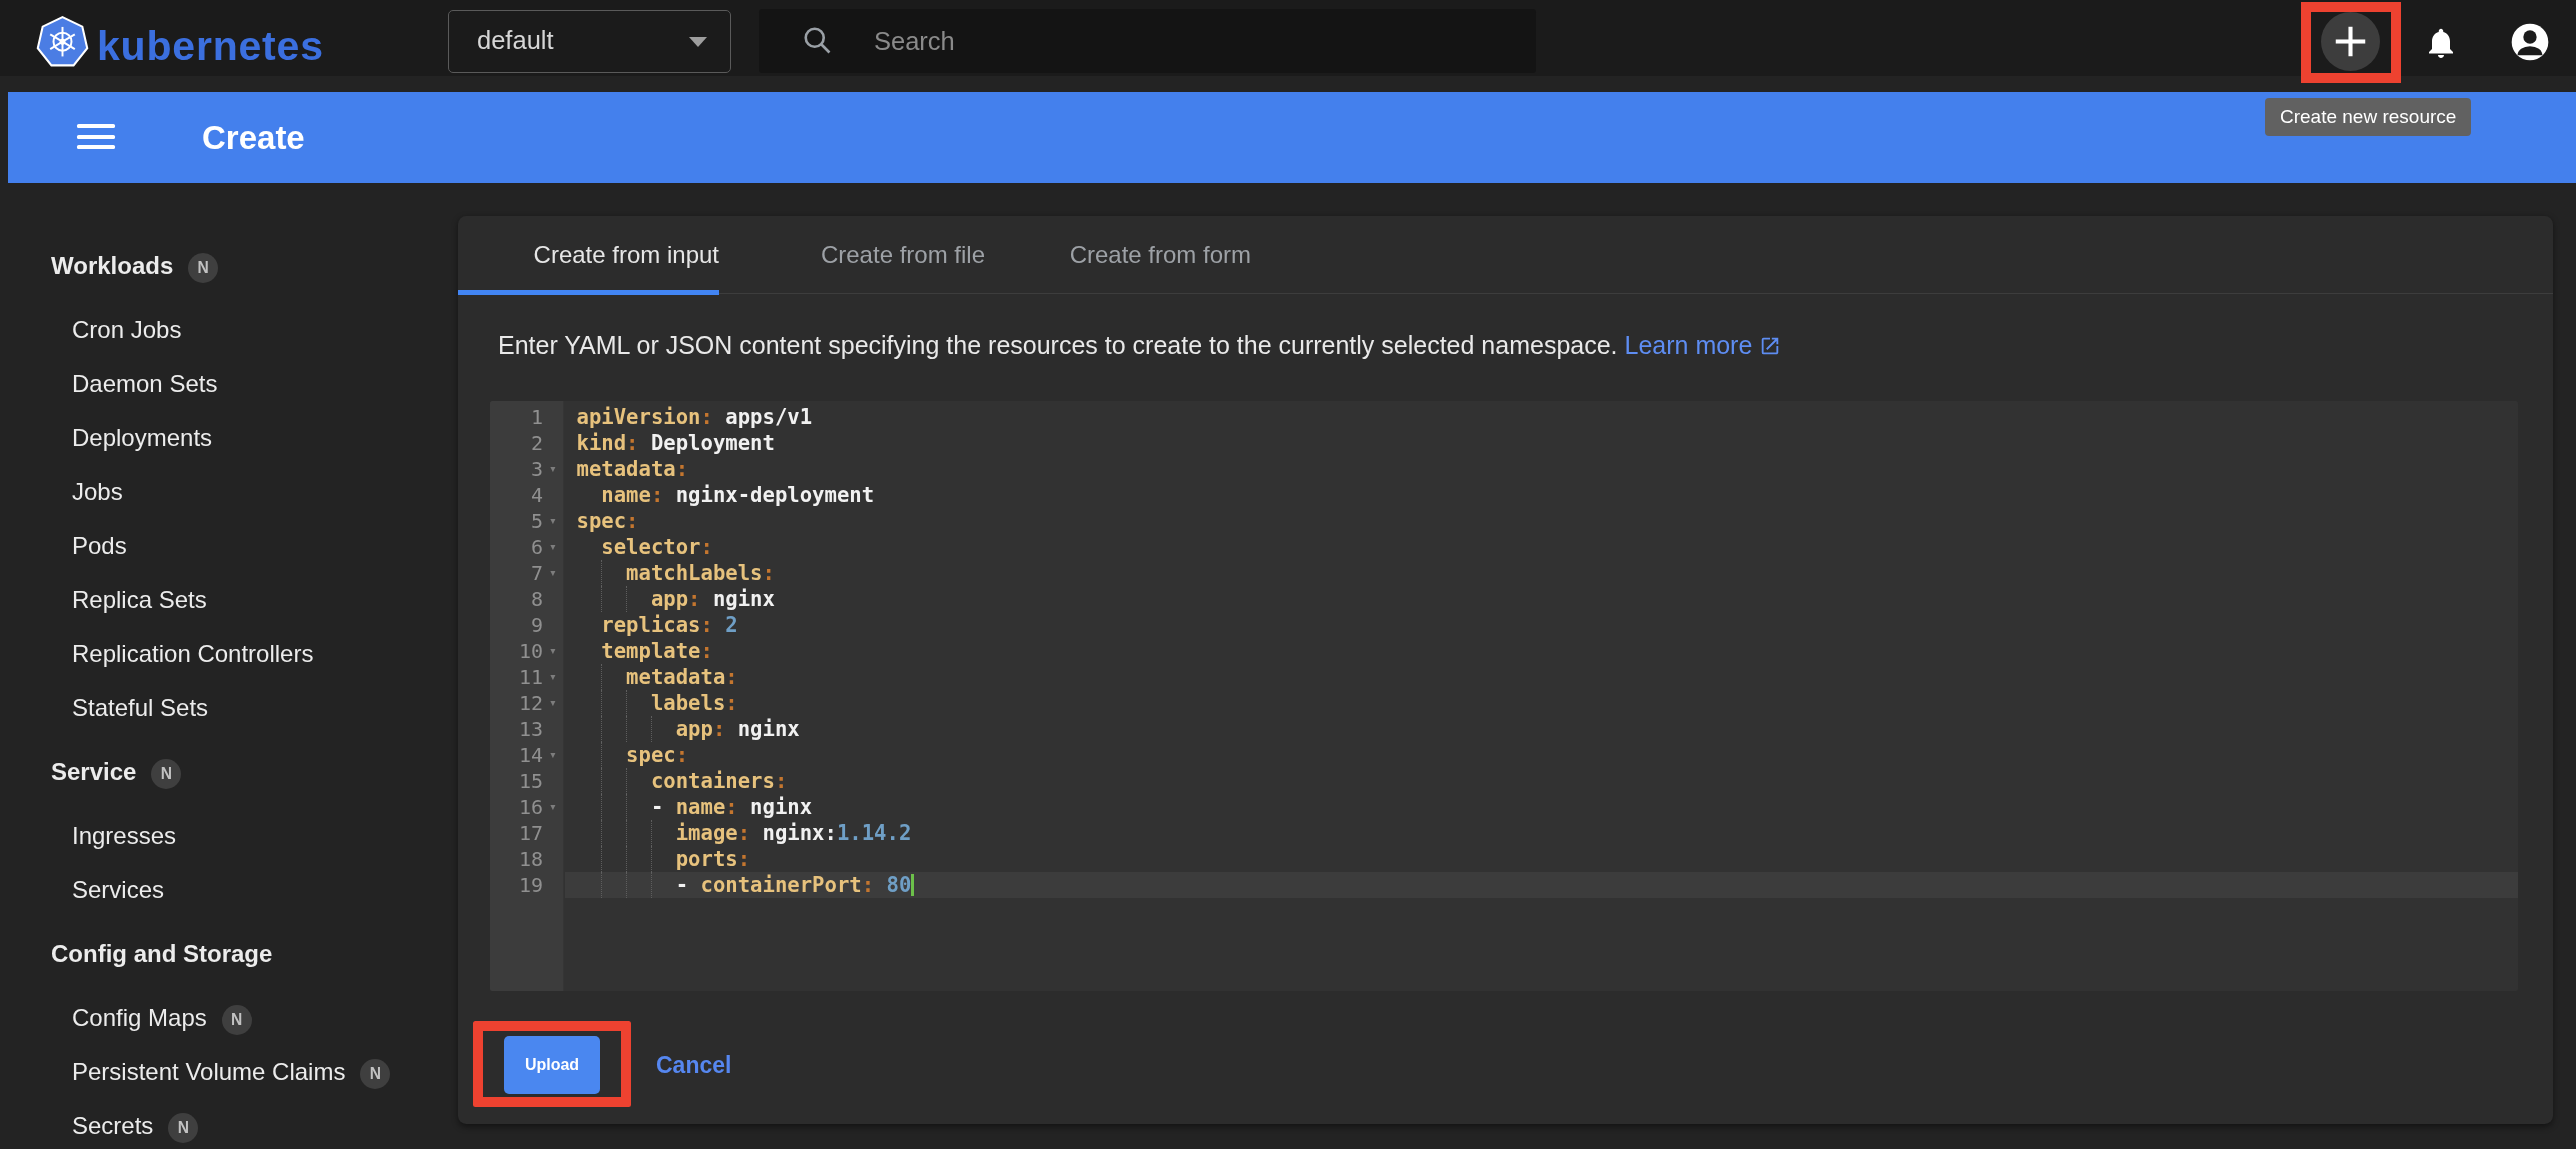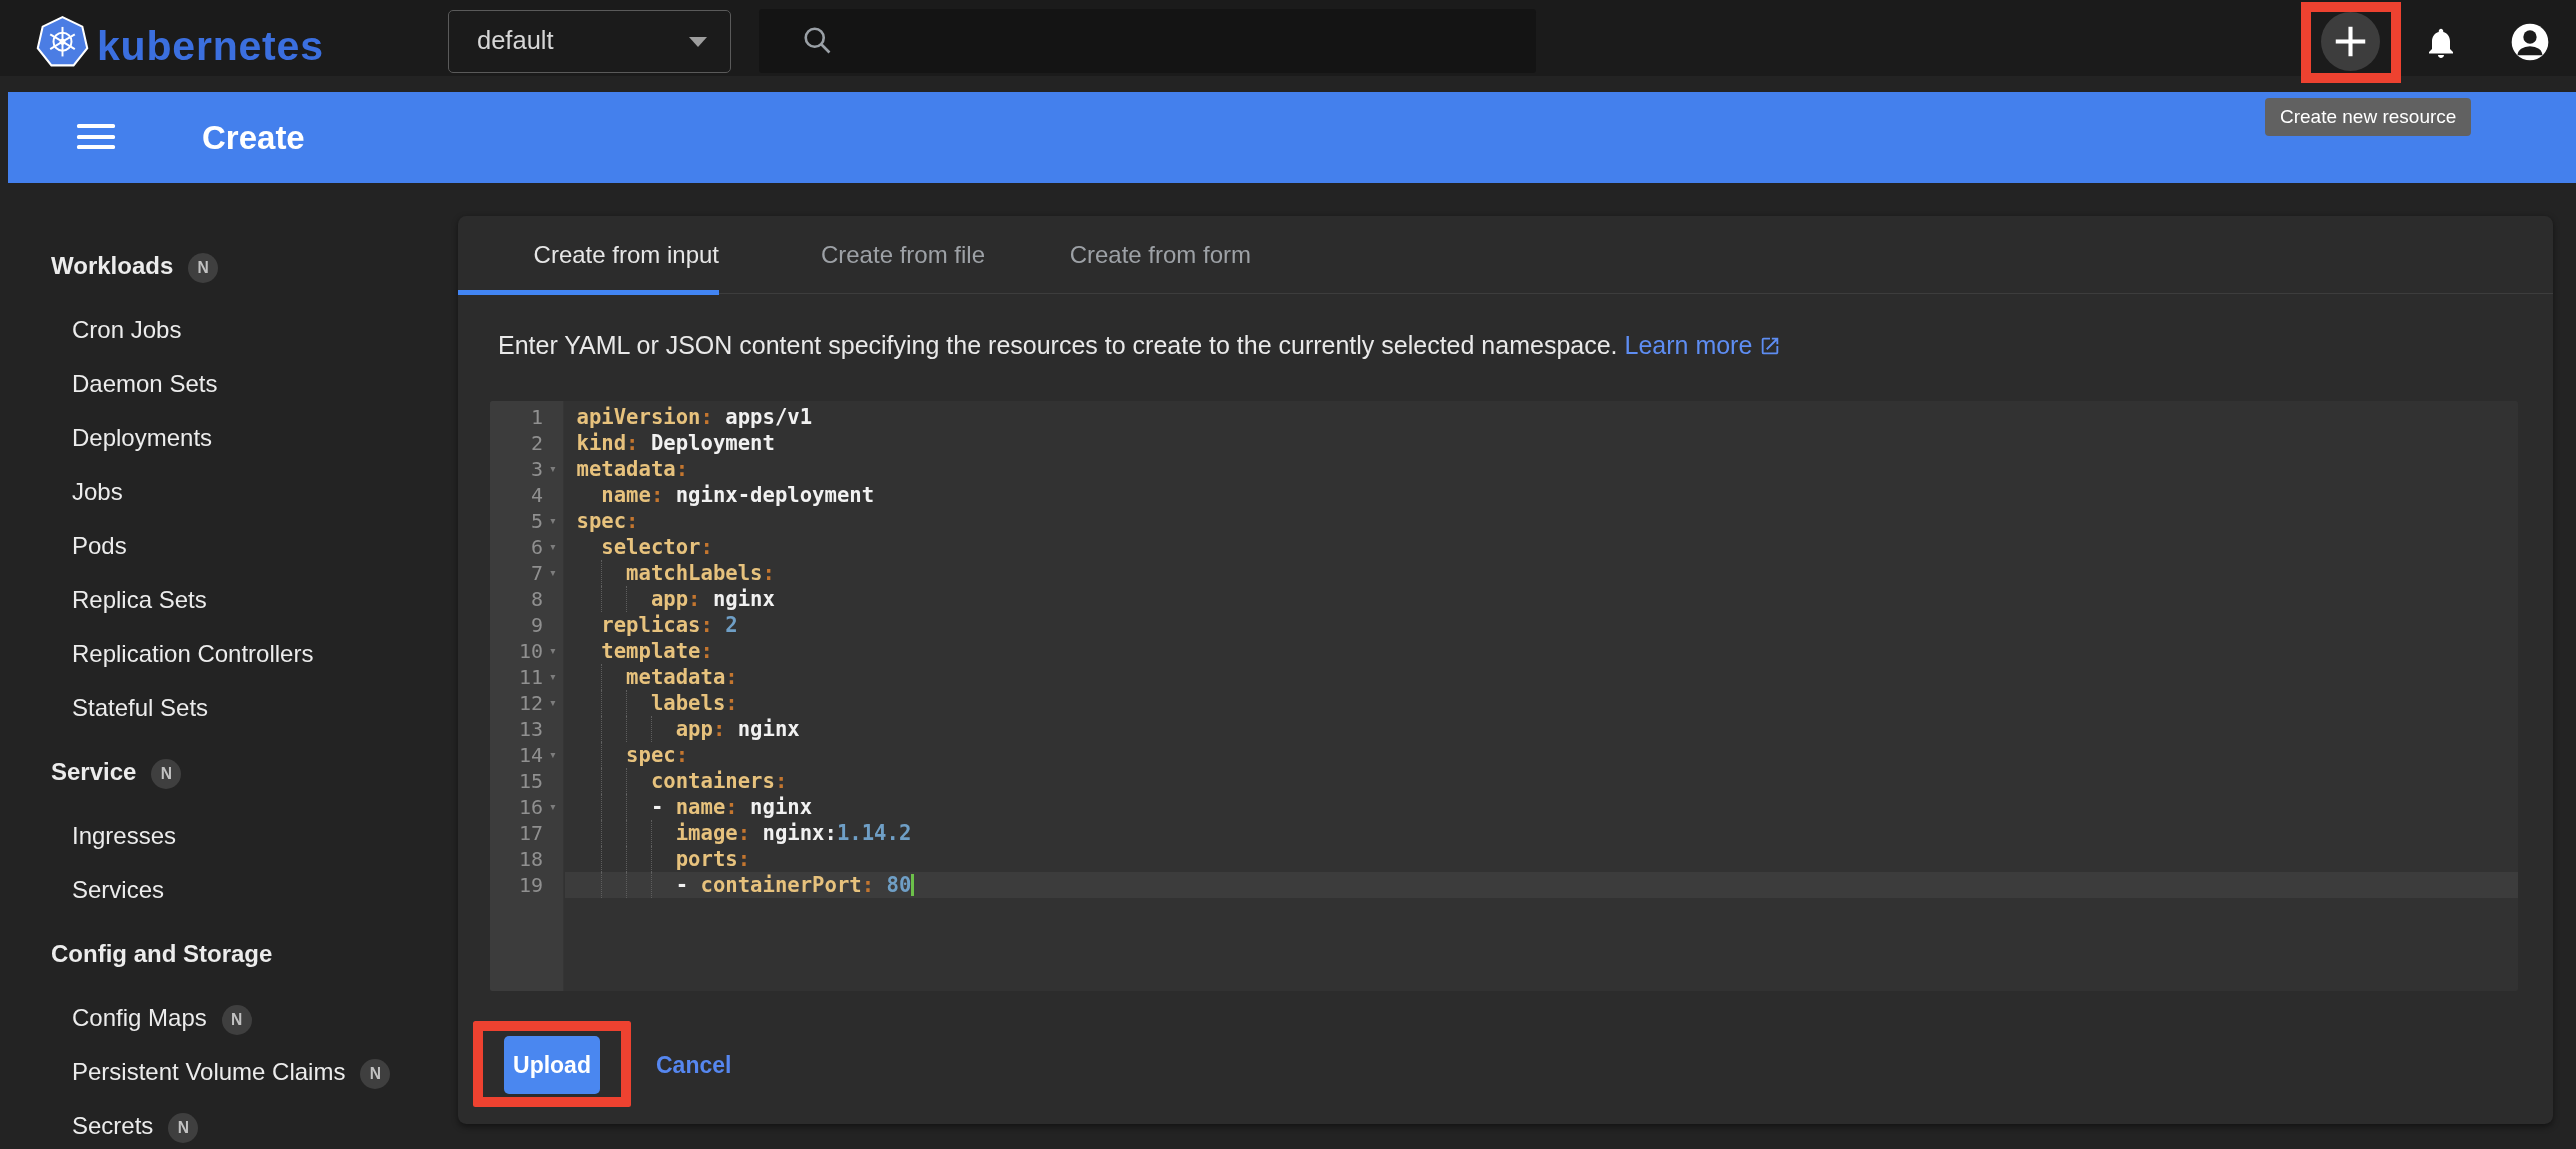--- a/index.html
+++ b/index.html
@@ -80,21 +80,21 @@
   .ind.guide { border-left:0.8px dotted #5e5e5e; }
   .c-key { color:#e7c27d; }
   .c-pun { color:#c4762f; }
   .c-val { color:#f1f1f1; }
   .c-num { color:#6f9fc6; }
   .cursor { display:inline-block; width:2.5px; height:21.4px; background:#6cc04a; vertical-align:-3.3px; }
 
   
   .annot-upload { left:15px; top:805px; width:158px; height:86px; border-radius:2.5px; }
   .upload-btn { position:absolute; left:46px; top:820px; width:96px; height:58px; background:#4a87f0;
-                border:none; border-radius:5px; color:#fff; font-size:23px; font-weight:bold;
+                border:none; border-radius:5px; color:#fff; font-size:16px; font-weight:bold;
                 font-family:"Liberation Sans",sans-serif; cursor:pointer; }
   .cancel-btn { position:absolute; left:198px; top:820px; height:58px; line-height:58px;
                 font-size:23px; font-weight:bold; color:#5687f0; cursor:pointer; }
 </style>
 </head>
 <body>
 
 <div class="page">
 
   <div class="topbar">
@@ -116,20 +116,21 @@
     <div class="ns-select">
       <span class="ns-value">default</span>
       <span class="ns-caret"></span>
     </div>
 
     <div class="searchbox">
       <svg class="search-icon" width="36" height="36" viewBox="0 0 44 44">
         <circle cx="18" cy="18" r="11" fill="none" stroke="#9aa0a6" stroke-width="3.2"></circle>
         <line x1="26" y1="26" x2="36" y2="36" stroke="#9aa0a6" stroke-width="3.2"></line>
       </svg>
+      <input class="search-input" type="text" placeholder="Search" style="">
     </div>
 
     <div class="plus-circle">
       <svg width="59" height="59" viewBox="0 0 72 72">
         <line x1="36" y1="18" x2="36" y2="54" stroke="#ffffff" stroke-width="5"></line>
         <line x1="18" y1="36" x2="54" y2="36" stroke="#ffffff" stroke-width="5"></line>
       </svg>
     </div>
 
     <svg class="icon-btn bell" width="36" height="38" viewBox="0 0 24 24">

